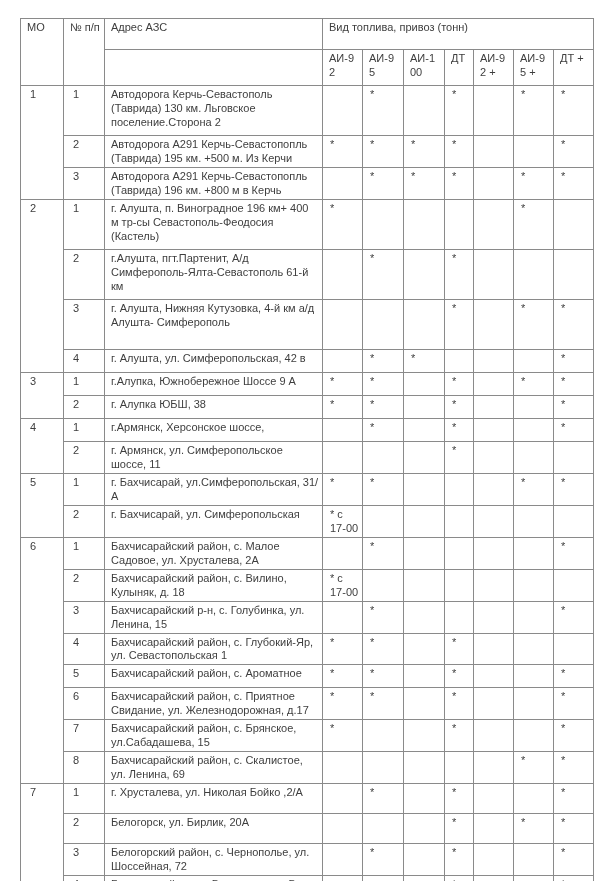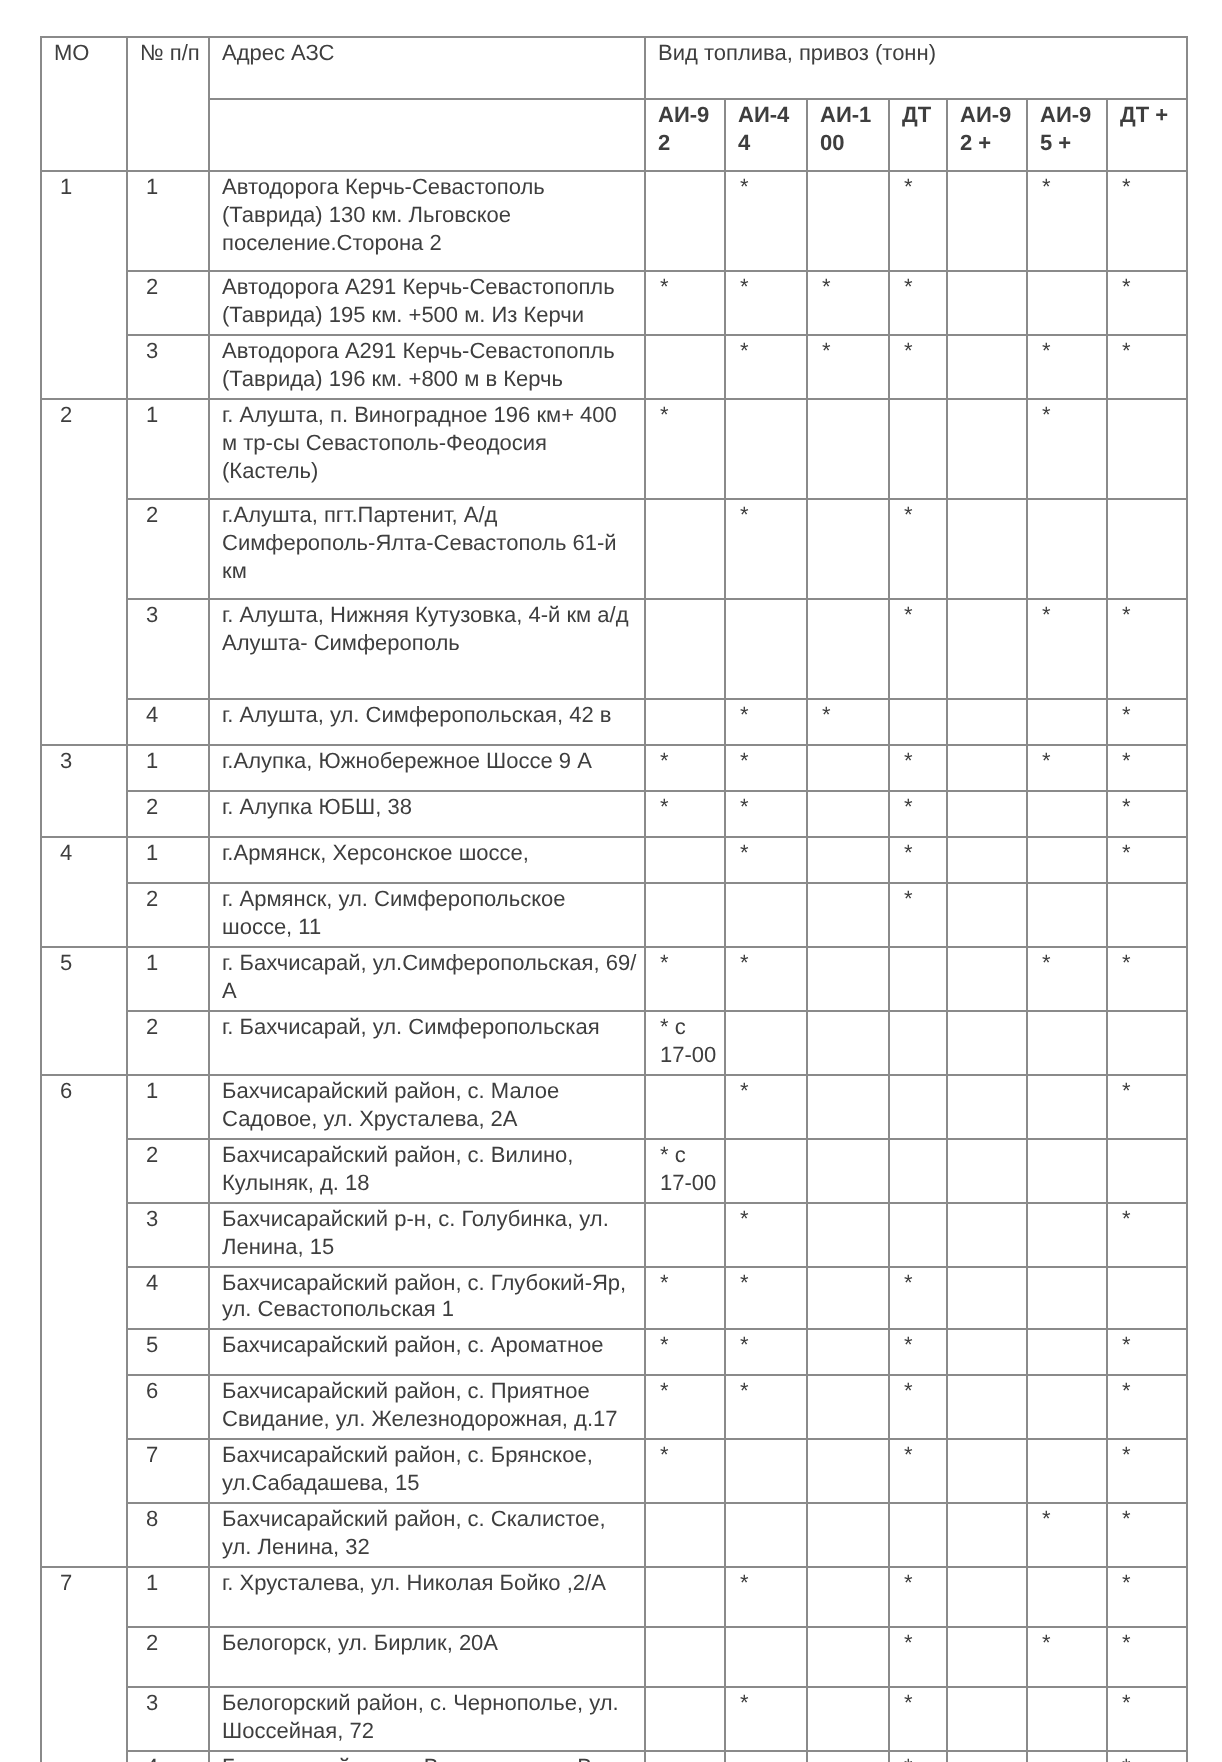--- a/index.html
+++ b/index.html
@@ -23,21 +23,21 @@
   col.c-f92p{width:40px;}
   col.c-f95p{width:40px;}
   col.c-dtp{width:40px;}
   th,td{
     border:1px solid #8a8a8a;
     vertical-align:top;text-align:left;font-weight:normal;
     padding:2px 3px 1px 6px;
     word-wrap:break-word;
   }
   thead tr.h1 th{height:27px;}
-  thead tr.h2 th{height:32px;font-weight:bold;}
+  thead tr.h2 th{height:32px;}
   td.mo,td.num{padding-left:9px;}
   td.fuel{padding-left:7px;}
   tr.base td{height:19px;}
   tr.tall td{height:46px;}
   tr.med td{height:26px;}
 </style>
 </head>
 <body>
 
 <div class="sheet">
@@ -57,21 +57,21 @@
     <thead>
       <tr class="h1">
         <th rowspan="2">МО</th>
         <th rowspan="2">№ п/п</th>
         <th>Адрес АЗС</th>
         <th colspan="7">Вид топлива, привоз (тонн)</th>
       </tr>
       <tr class="h2">
         <th></th>
         <th>АИ-92</th>
-        <th>АИ-44</th>
+        <th>АИ-95</th>
         <th>АИ-100</th>
         <th>ДТ</th>
         <th>АИ-92 +</th>
         <th>АИ-95 +</th>
         <th>ДТ +</th>
       </tr>
     </thead>
     <tbody>
         <tr class="tall">
           <td class="mo" rowspan="3">1</td>
@@ -194,21 +194,21 @@
           <td class="fuel"></td>
           <td class="fuel"></td>
           <td class="fuel">*</td>
           <td class="fuel"></td>
           <td class="fuel"></td>
           <td class="fuel"></td>
         </tr>
         <tr class="base">
           <td class="mo" rowspan="2">5</td>
           <td class="num">1</td>
-          <td class="addr">г. Бахчисарай, ул.Симферопольская, 69/А</td>
+          <td class="addr">г. Бахчисарай, ул.Симферопольская, 31/А</td>
           <td class="fuel">*</td>
           <td class="fuel">*</td>
           <td class="fuel"></td>
           <td class="fuel"></td>
           <td class="fuel"></td>
           <td class="fuel">*</td>
           <td class="fuel">*</td>
         </tr>
         <tr class="base">
           <td class="num">2</td>
@@ -294,21 +294,21 @@
           <td class="fuel">*</td>
           <td class="fuel"></td>
           <td class="fuel"></td>
           <td class="fuel">*</td>
           <td class="fuel"></td>
           <td class="fuel"></td>
           <td class="fuel">*</td>
         </tr>
         <tr class="base">
           <td class="num">8</td>
-          <td class="addr">Бахчисарайский район, с. Скалистое, ул. Ленина, 32</td>
+          <td class="addr">Бахчисарайский район, с. Скалистое, ул. Ленина, 69</td>
           <td class="fuel"></td>
           <td class="fuel"></td>
           <td class="fuel"></td>
           <td class="fuel"></td>
           <td class="fuel"></td>
           <td class="fuel">*</td>
           <td class="fuel">*</td>
         </tr>
         <tr class="med">
           <td class="mo" rowspan="5">7</td>

